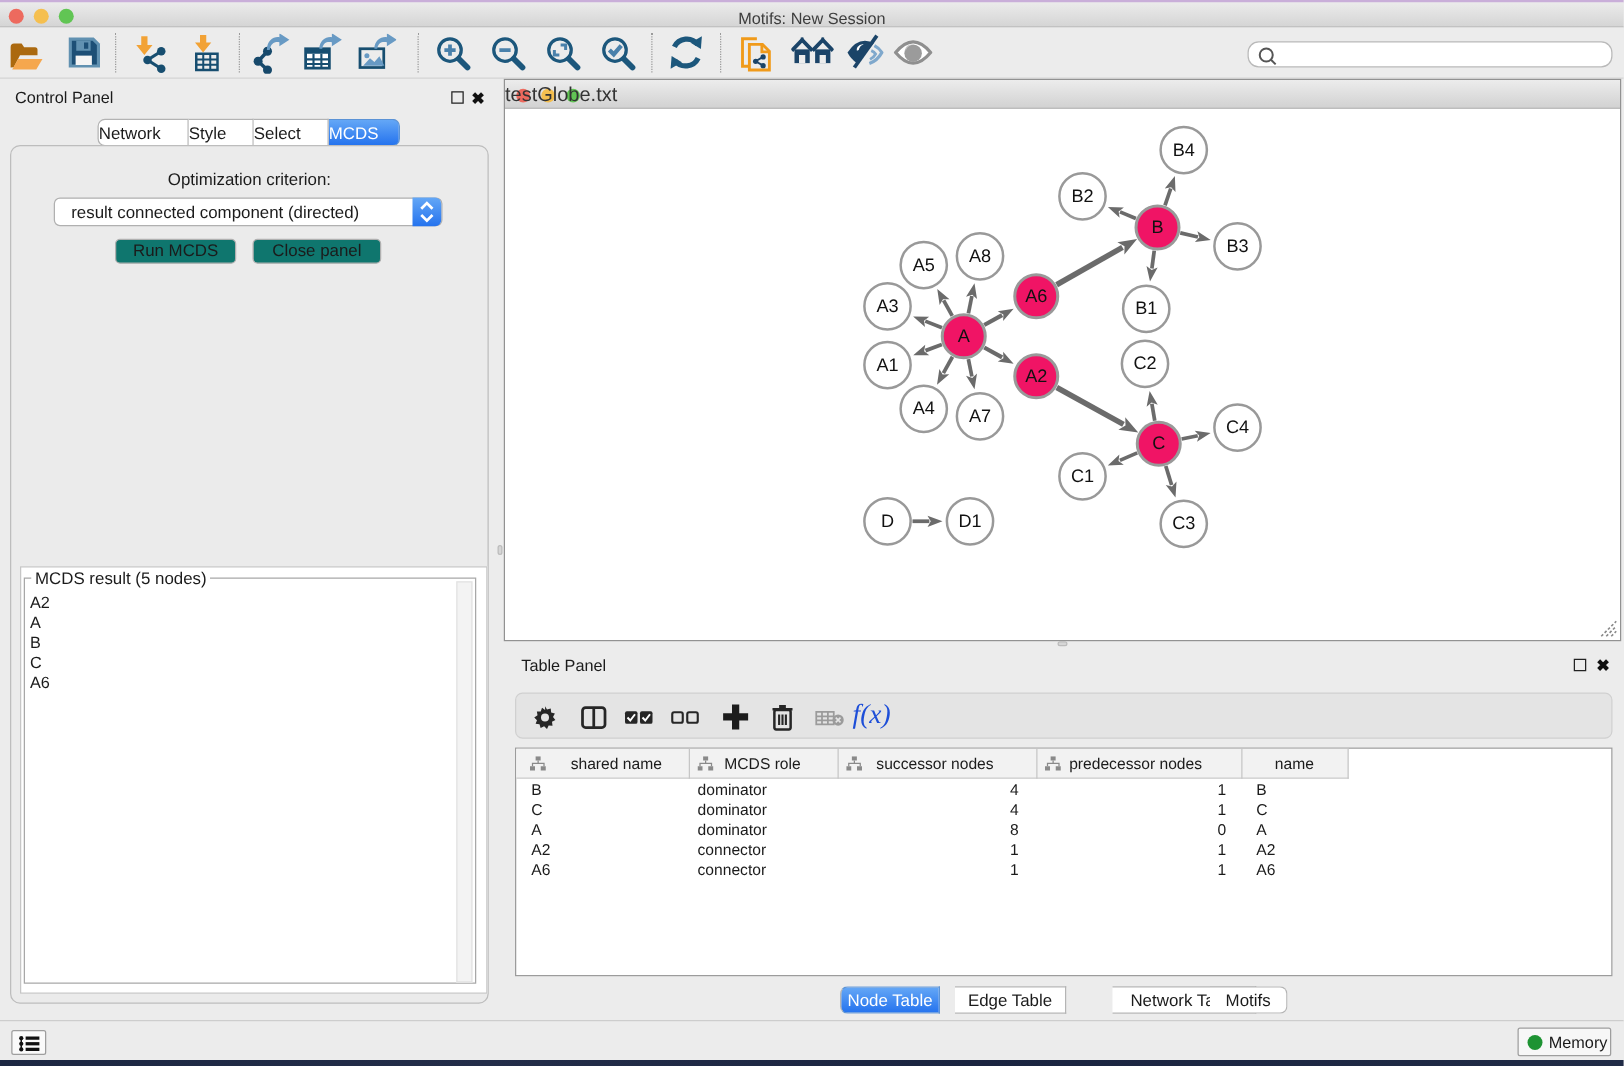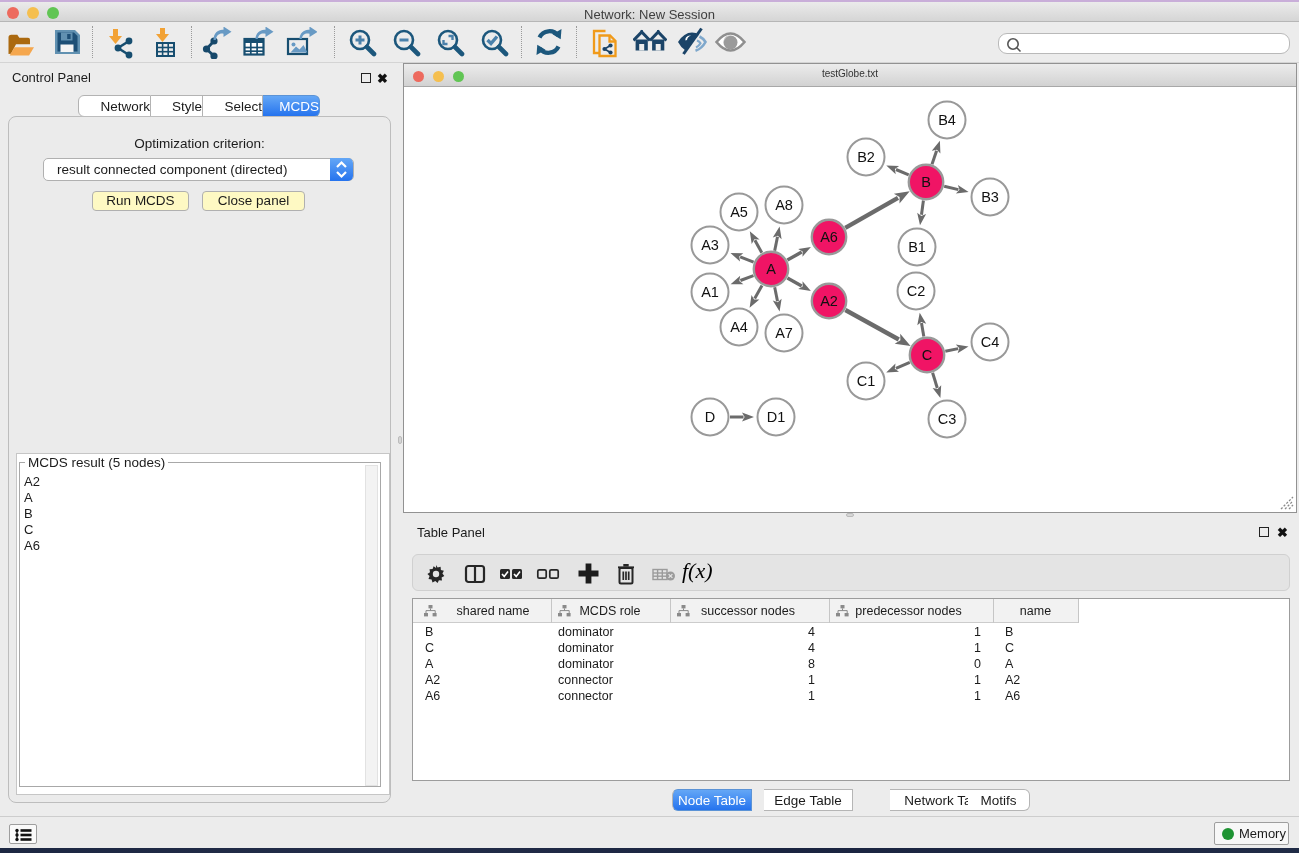--- a/index.html
+++ b/index.html
@@ -10,36 +10,36 @@
 .tl{border-radius:50%;width:12px;height:12px;top:5px}
 .title-txt{width:100%;text-align:center;top:5px;font-size:13px;color:#3e3e3e}
 .toolbar{left:0;top:22px;width:1299px;height:41px;background:#ececec;border-bottom:1px solid #d4d4d4}
 .tsep{position:absolute;top:4px;height:32px;width:0;border-left:1px dotted #9a9a9a}
 .searchbox{left:998px;top:11px;width:292px;height:21px;background:#fff;border:1px solid #b9b9b9;border-radius:9px}
 
 
 .cp-title{left:12px;top:70px;font-size:13px}
 .pt-sq{width:10px;height:10px;border:1.6px solid #222}
 .pt-x{font-size:13px;font-weight:bold;color:#111;line-height:10px}
-.tab{position:absolute;top:95px;height:22px;background:#fff;border:1px solid #b3b3b3;border-left:none;font-size:13.5px;text-align:right;line-height:21px;color:#1b1b1b}
+.tab{position:absolute;top:95px;height:22px;background:#fff;border:1px solid #b3b3b3;border-left:none;font-size:13.5px;text-align:left;line-height:21px;color:#1b1b1b}
 .tab.sel{background:linear-gradient(#64a7f6,#2573ee);color:#fff;border-color:#5b93d6}
 .cp-box{left:8px;top:116px;width:383px;height:687px;background:#ebebeb;border:1px solid #bdbdbd;border-radius:8px}
 .opt-label{left:0;top:136px;width:399px;text-align:center;font-size:13.5px}
 .dropdown{left:43px;top:158px;width:311px;height:23px;background:#fff;border:1px solid #b0b0b0;border-radius:5px;font-size:13.5px;line-height:21px}
 .dd-step{position:absolute;right:0;top:-1px;width:23px;height:23px;border-radius:0 5px 5px 0;background:linear-gradient(#64a7f6,#2573ee)}
-.btn{position:absolute;height:20px;background:#fef9c3;border:1px solid #b0b0b0;border-radius:4px;font-size:13.5px;text-align:center;line-height:18px}
+.btn{position:absolute;height:20px;background:#0f766e;border:1px solid #b0b0b0;border-radius:4px;font-size:13.5px;text-align:center;line-height:18px}
 .result-box{left:16px;top:453px;width:374px;height:342px;background:#fff;border:1px solid #c6c6c6}
 .fieldset{position:absolute;left:2px;top:8px;width:362px;height:325px;border:1px solid #a8a8a8}
 .fs-title{position:absolute;left:5px;top:-8px;background:#fff;padding:0 3px;font-size:13.5px}
 .fs-list{position:absolute;left:4px;top:11px;font-size:13px;line-height:16px}
 .fs-scroll{position:absolute;right:2px;top:2px;width:13px;height:321px;background:#f3f3f3;border:1px solid #e2e2e2}
 
 .netwin{left:403px;top:63px;width:894px;height:450px;background:#fff;border:1px solid #929292}
 .net-titlebar{position:absolute;left:0;top:0;width:100%;height:23px;background:linear-gradient(#ececec,#d2d2d2);border-bottom:1px solid #a8a8a8}
-.net-title{position:absolute;width:100%;top:4px;text-align:center;font-size:10px;color:#333}
+.net-title{position:absolute;width:100%;top:4px;font-size:16px;color:#333}
 .grip{position:absolute}
 
 .tp-title{left:417px;top:525px;font-size:13px}
 .tp-toolbar{left:412px;top:554px;width:878px;height:37px;background:#e4e4e4;border:1px solid #d0d0d0;border-radius:6px}
 .tbl{left:412px;top:598px;width:878px;height:183px;background:#fff;border:1px solid #9c9c9c}
 .th-bg{position:absolute;left:0;top:0;width:666px;height:24px;background:#f2f2f2;border-bottom:1px solid #cccccc}
 .th-sep{position:absolute;top:0;height:24px;width:0;border-left:1px solid #c6c6c6}
 .th-lab{position:absolute;top:5px;font-size:12.5px;text-align:center}
 .trow{position:absolute;font-size:12.5px;height:16px;line-height:16px}
 .btab{position:absolute;top:789px;height:22px;background:#fff;border:1px solid #b5b5b5;border-left:none;font-size:13.5px;text-align:center;line-height:21px}
@@ -50,21 +50,21 @@
 .membtn{left:1214px;top:822px;width:75px;height:23px;background:#f7f7f7;border:1px solid #9e9e9e;border-radius:2px;font-size:13px;line-height:21px}
 .listbtn{left:9px;top:824px;width:28px;height:20px;background:#fafafa;border:1px solid #9e9e9e;border-radius:2px}
 .ticon{position:absolute;top:5px}
 </style></head>
 <body>
 <div class="abs lav"></div>
 <div class="abs titlebar">
   <div class="abs tl" style="left:7px;background:#ed6a5e"></div>
   <div class="abs tl" style="left:27px;background:#f5bf4f"></div>
   <div class="abs tl" style="left:47px;background:#61c554"></div>
-  <div class="abs title-txt">Network: New Session</div>
+  <div class="abs title-txt">Motifs: New Session</div>
 </div>
 <div class="abs toolbar">
  <svg class="ticon" style="left:5px" width="30" height="30" viewBox="0 0 30 30">
    <path d="M3.5 27 V10.5 q0-2.8 2.8-2.8 h6 l2 3 h8.7 q2 0 2 2 v4.5 h-14 l-5 9.5 z" fill="#ab690f"></path>
    <path d="M9.5 20.2 h19.5 l-5 8.3 H4.7 z" fill="#f5a74e"></path>
  </svg>
  <svg class="ticon" style="left:52px" width="30" height="30" viewBox="0 0 30 30">
    <path d="M3 3 h20 l5 5 v19 H3 z" fill="#6191b1"></path>
    <path d="M5.5 5.5 h16.5 l3.5 3.5 v15.5 H5.5 z" fill="#1d4f76"></path>
    <path d="M9 5.5 h11.5 v8 H9 z" fill="#6191b1"></path>
@@ -365,21 +365,21 @@
   <g stroke="#9b9b9b" stroke-width="1.4" fill="none">
         <rect x="1" y="1.5" width="14" height="10"></rect>
         <line x1="1" y1="5" x2="15" y2="5"></line>
         <line x1="1" y1="8.2" x2="15" y2="8.2"></line>
         <line x1="5.6" y1="1.5" x2="5.6" y2="11.5"></line>
         <line x1="10.3" y1="1.5" x2="10.3" y2="11.5"></line>
       </g>
   <circle cx="18.5" cy="8" r="4.5" fill="#9b9b9b"></circle>
       <path d="M16.6 6.1 l3.8 3.8 M20.4 6.1 l-3.8 3.8" stroke="#e4e4e4" stroke-width="1.3"></path>
  </svg>
- <div style="position:absolute;left:269px;top:3px;font-family:'Liberation Serif',serif;font-style:italic;font-size:22px;color:#000000">f(x)</div>
+ <div style="position:absolute;left:269px;top:3px;font-family:'Liberation Serif',serif;font-style:italic;font-size:22px;color:#1d4ed8">f(x)</div>
 </div>
 <div class="abs tbl">
   <div class="th-bg"></div>
   <div class="th-sep" style="left:138px"></div>
   <div class="th-sep" style="left:257px"></div>
   <div class="th-sep" style="left:416px"></div>
   <div class="th-sep" style="left:580px"></div>
   <div class="th-sep" style="left:665px"></div>
   <div class="th-lab" style="left:26px;width:108px">shared name</div>
   <div class="th-lab" style="left:150px;width:94px">MCDS role</div>

